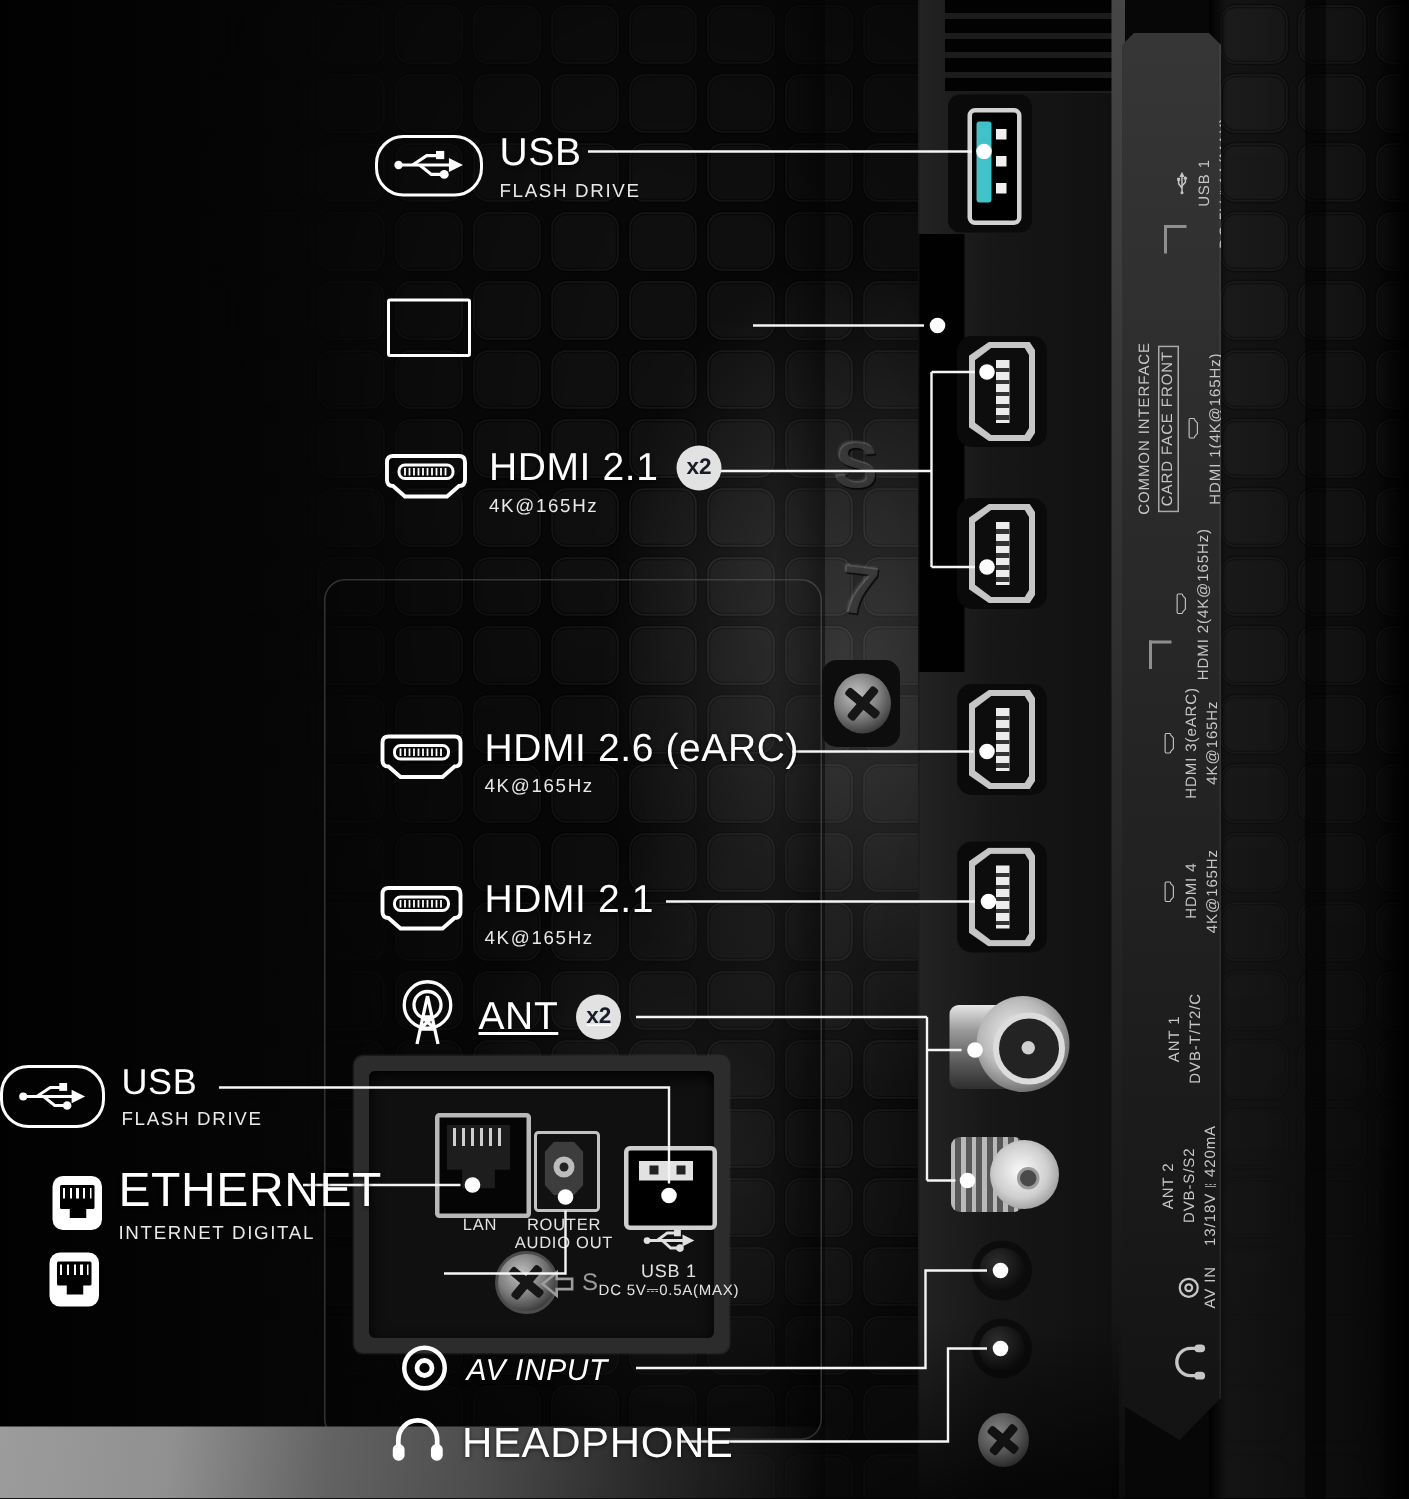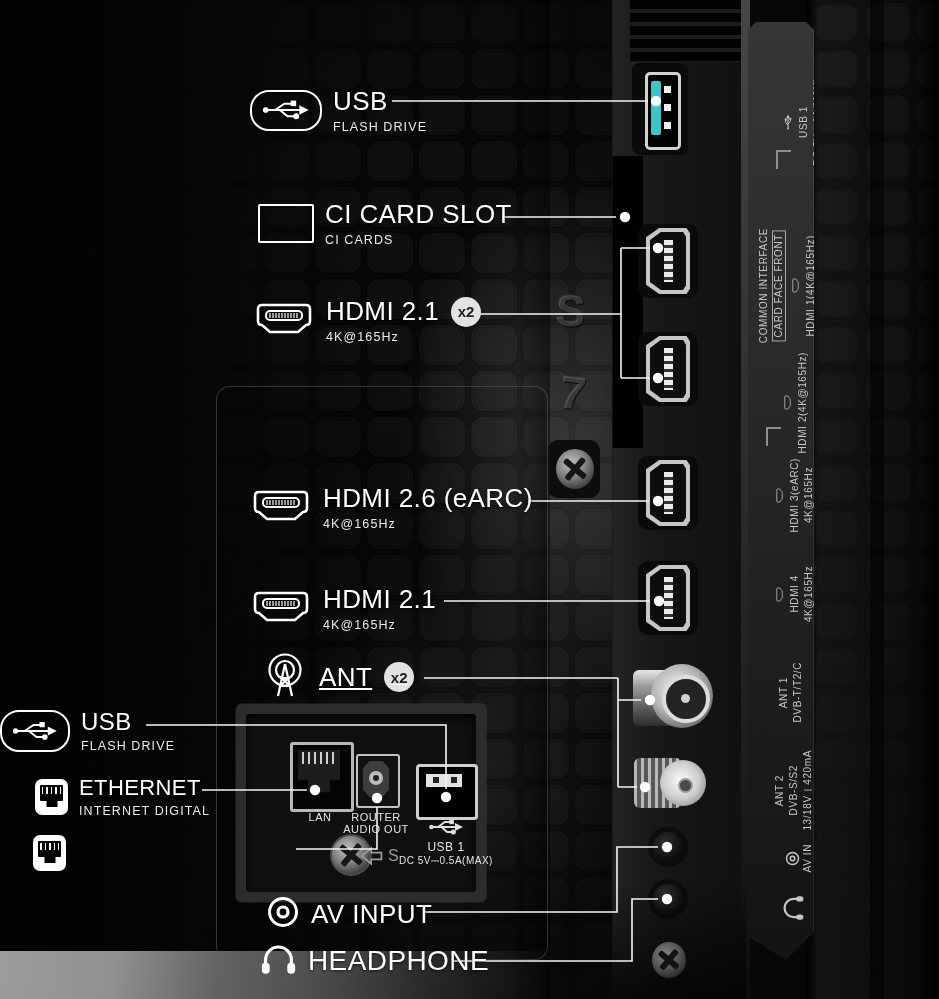--- a/index.html
+++ b/index.html
@@ -423,24 +423,20 @@
         </svg>
     </span>
     <div>
       <div class="title">USB</div>
       <div class="sub">FLASH DRIVE</div>
     </div>
   </div>
 
   <div class="ann" style="left:258px;top:199px;">
     <span class="pill-icon" style="width:52px;height:35px;border-radius:2px;"></span>
-    <div>
-      <div class="title">CI CARD SLOT</div>
-      <div class="sub">CI CARDS</div>
-    </div>
   </div>
 
   <div class="ann" style="left:253px;top:296px;">
     <span>
       <svg width="62" height="35" viewBox="0 0 62 35">
           <path d="M5 8 Q5 4 9 4 H53 Q57 4 57 8 V20 Q57 24 53 24 L45 31 H17 L9 24 Q5 24 5 20 Z" fill="none" stroke="#fff" stroke-width="2.6"></path>
           <rect x="13" y="10" width="36" height="9" rx="4" fill="none" stroke="#fff" stroke-width="2"></rect>
           <path d="M17 12 V17 M20 12 V17 M23 12 V17 M26 12 V17 M29 12 V17 M32 12 V17 M35 12 V17 M38 12 V17 M41 12 V17 M44 12 V17" stroke="#fff" stroke-width="1.2"></path>
         </svg>
     </span>
@@ -517,41 +513,41 @@
     </div>
   </div>
 
   <div class="ann" style="left:35px;top:775px;">
     <span class="sqicon" style="width:33px;height:36px;">
       <span class="port"></span>
         <span class="pins"></span>
         <span class="tab"></span>
     </span>
     <div>
-      <div class="title sm" style="font-size:22px;">ETHERNET</div>
+      <div class="title sm" style="font-size:32px;">ETHERNET</div>
       <div class="sub">INTERNET DIGITAL</div>
     </div>
   </div>
 
   <div class="ann" style="left:33px;top:835px;">
     <span class="sqicon" style="width:33px;height:36px;">
       <span class="port"></span>
         <span class="pins"></span>
         <span class="tab"></span>
     </span>
   </div>
 
   <div class="ann" style="left:266px;top:895px;">
     <span>
       <svg width="34" height="34" viewBox="0 0 34 34">
           <circle cx="17" cy="17" r="13.5" fill="none" stroke="#fff" stroke-width="3"></circle>
           <circle cx="17" cy="17" r="5" fill="none" stroke="#fff" stroke-width="3.2"></circle>
         </svg>
     </span>
-    <div class="title" style="font-size:26px;">AV INPUT</div>
+    <div class="title" style="font-size:20px;font-style:italic;">AV INPUT</div>
   </div>
 
   <div class="ann" style="left:260px;top:942px;">
     <span>
       <svg width="37" height="34" viewBox="0 0 40 36">
           <path d="M6 28 V19 A14 14 0 0 1 34 19 V28" fill="none" stroke="#fff" stroke-width="3.4"></path>
           <rect x="2" y="22" width="8.5" height="12" rx="4" fill="#fff"></rect>
           <rect x="29.5" y="22" width="8.5" height="12" rx="4" fill="#fff"></rect>
         </svg>
     </span>

